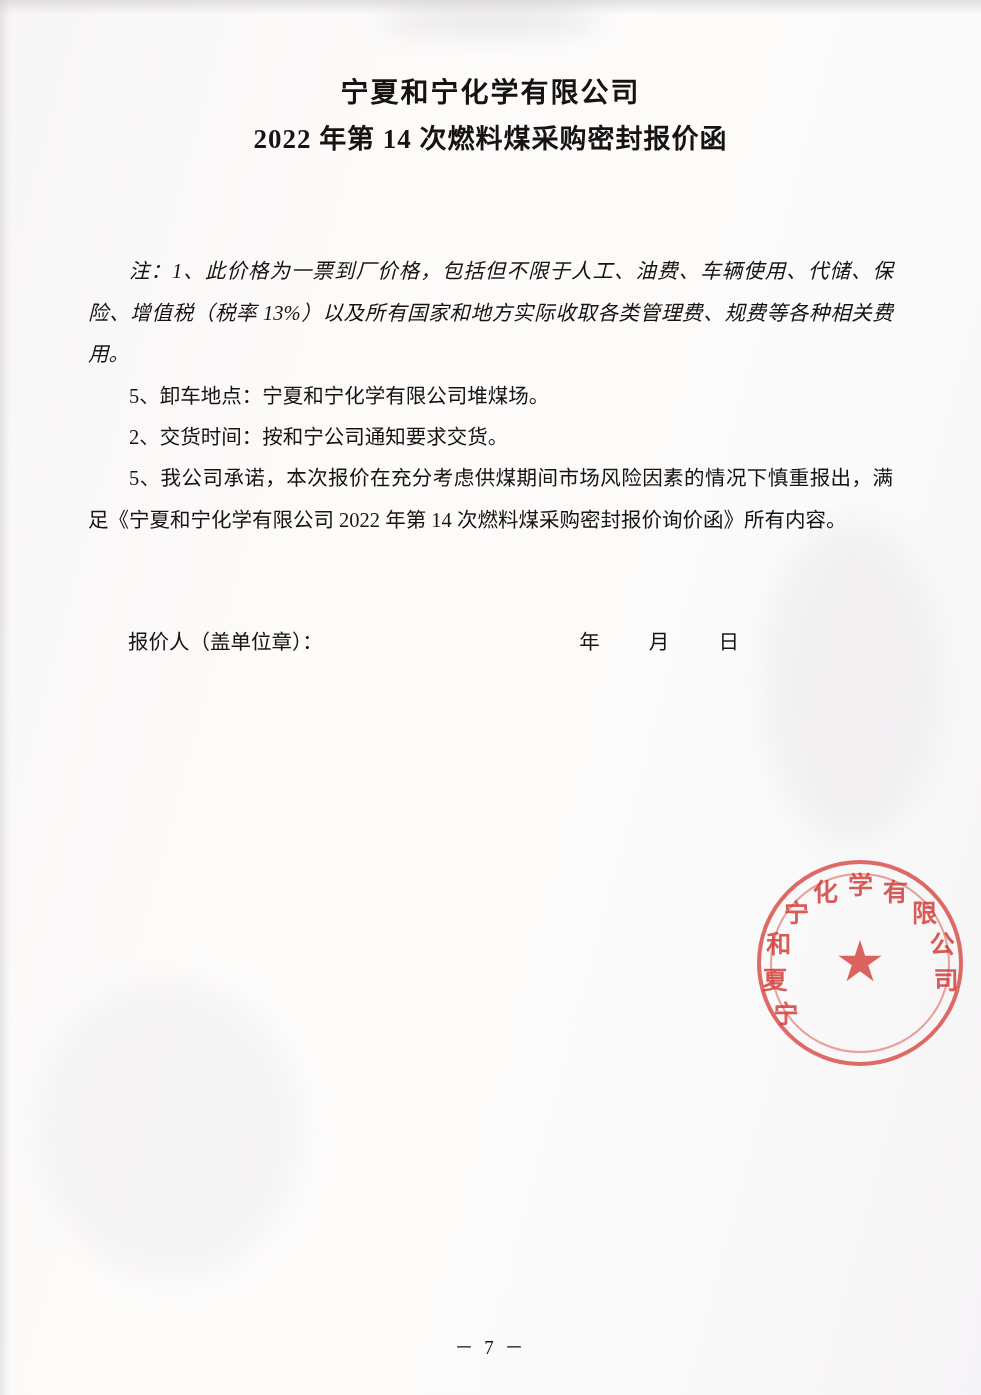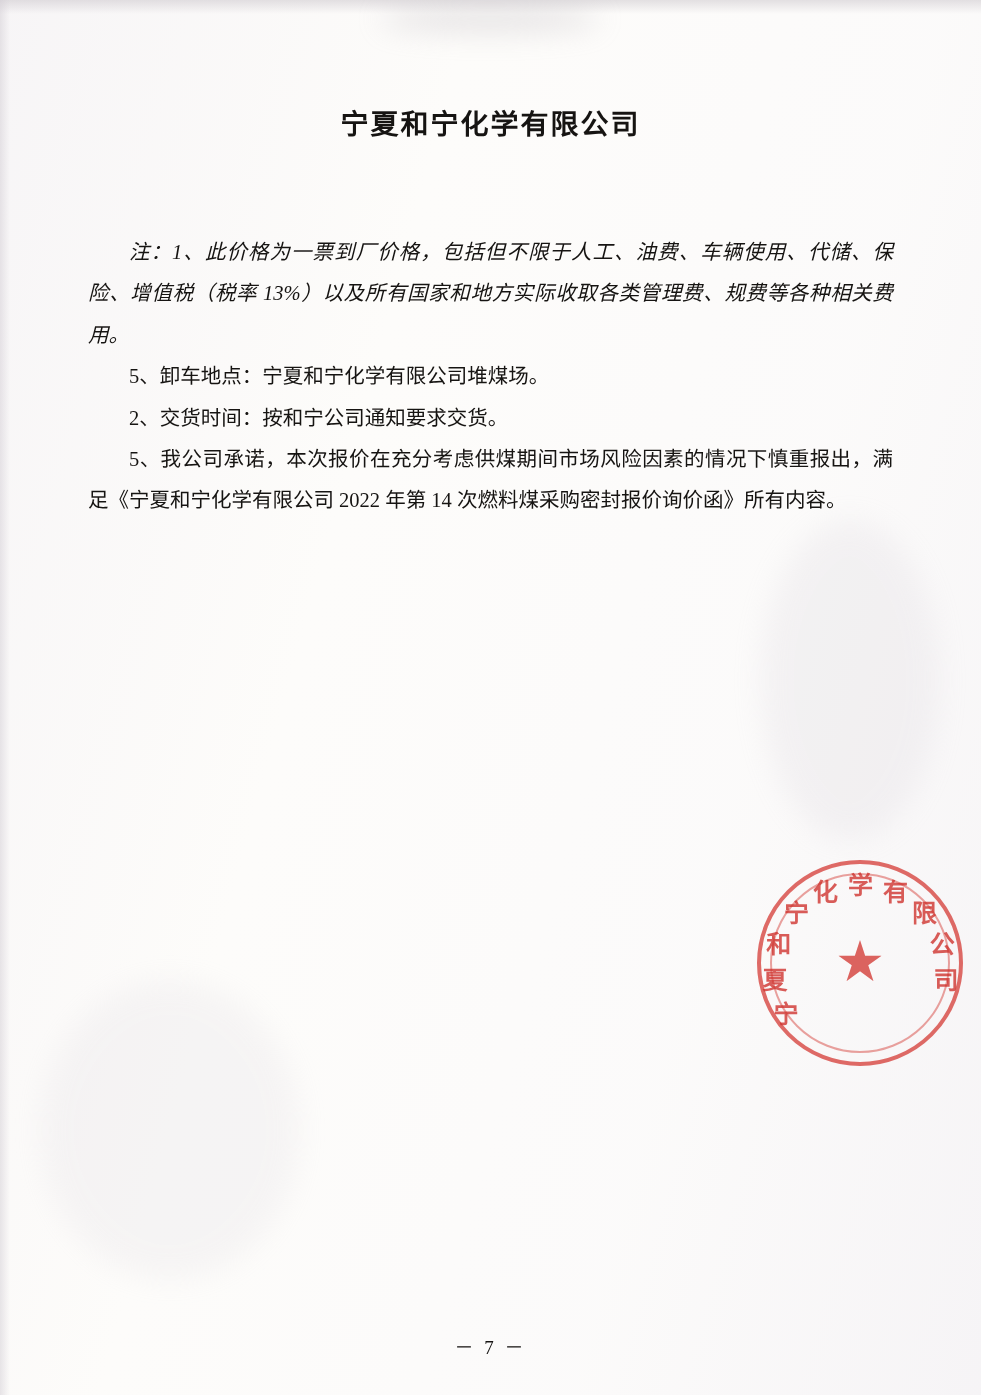--- a/index.html
+++ b/index.html
@@ -41,21 +41,21 @@
     filter: blur(14px);
     opacity: 0.33;
   }
   .content {
     position: absolute;
     inset: 0;
     padding: 0 88px;
     box-sizing: border-box;
   }
   .title-block {
-    margin-top: 104px;
+    margin-top: 72px;
     text-align: center;
   }
   .title-line1 {
     font-size: 28px;
     font-weight: bold;
     letter-spacing: 2px;
     line-height: 1.5;
   }
   .title-line2 {
     font-size: 27px;
@@ -171,30 +171,35 @@
 <div class="scan-edge-top"></div>
 <div class="scan-edge-left"></div>
 <div class="scan-blotch" style="left:380px;top:6px;width:220px;height:26px;background:#b9b4bb;"></div>
 <div class="scan-blotch" style="left:760px;top:520px;width:180px;height:320px;background:#cfc9d2;opacity:0.18;"></div>
 <div class="scan-blotch" style="left:40px;top:980px;width:260px;height:300px;background:#d2cdd6;opacity:0.16;"></div>
 
 <div class="content">
 
   <div class="title-block">
     <div class="title-line1">宁夏和宁化学有限公司</div>
+    <div class="title-line2">2022 年第 14 次燃料煤采购密封报价函</div>
   </div>
 
 
   <div class="notes-block">
     <p class="note-item" style="margin:0;font-style:italic;">注：1、此价格为一票到厂价格，包括但不限于人工、油费、车辆使用、代储、保险、增值税（税率 13%）以及所有国家和地方实际收取各类管理费、规费等各种相关费用。</p>
     <p class="note-item" style="margin:0;">5、卸车地点：宁夏和宁化学有限公司堆煤场。</p>
     <p class="note-item" style="margin:0;">2、交货时间：按和宁公司通知要求交货。</p>
     <p class="note-item" style="margin:0;">5、我公司承诺，本次报价在充分考虑供煤期间市场风险因素的情况下慎重报出，满足《宁夏和宁化学有限公司 2022 年第 14 次燃料煤采购密封报价询价函》所有内容。</p>
   </div>
 
+  <div class="sign-row">
+    <div class="sign-left">报价人（盖单位章）：</div>
+    <div class="sign-right">年   月   日</div>
+  </div>
 
   <div class="page-number">－ 7 －</div>
 </div>
 
 <div class="seal">
   <div class="seal-ring"></div>
   <div class="seal-ring inner"></div>
   <div class="seal-star">★</div>
   <div class="seal-text">
     <span class="seal-char" style="transform: rotate(-120deg) translate(0,-86px) rotate(120deg) translate(-12px,-12px);">宁</span>

